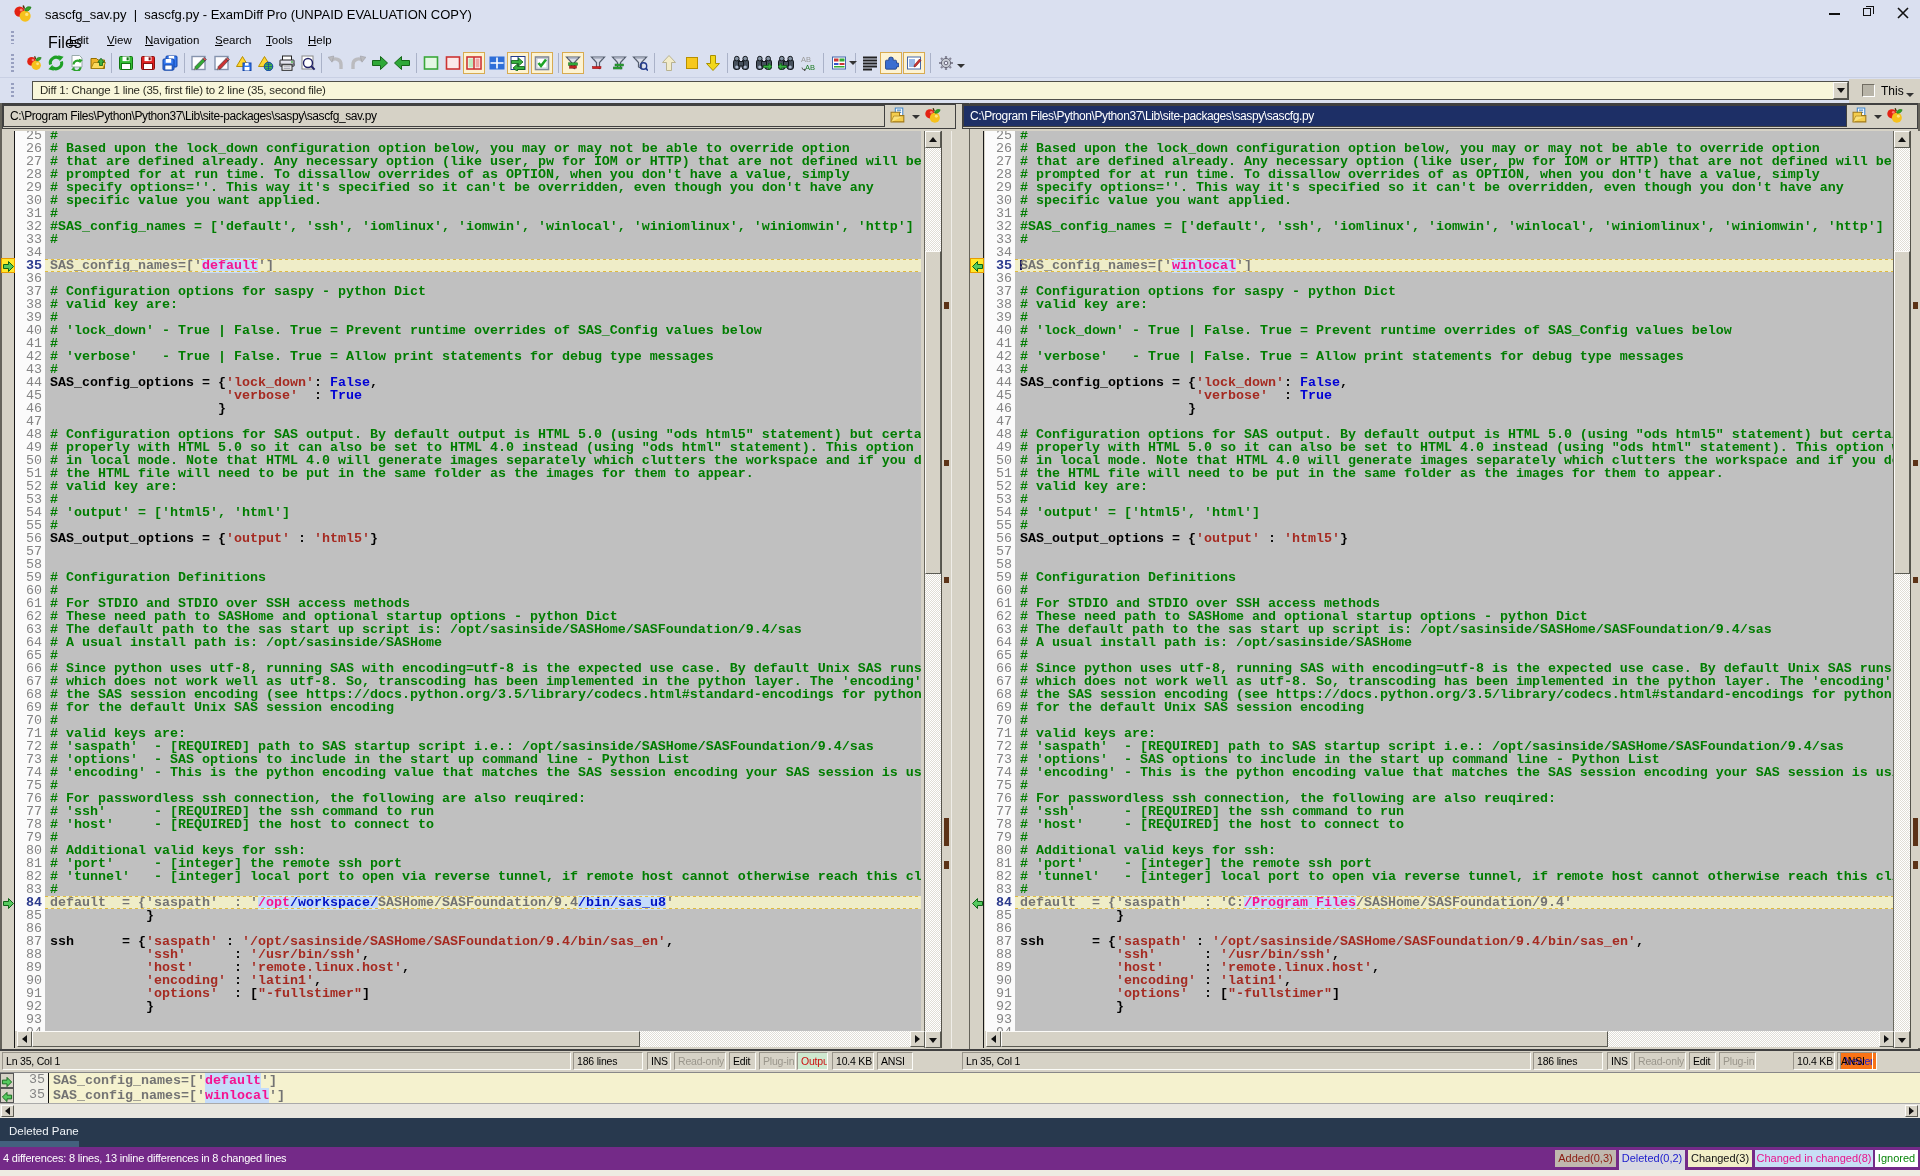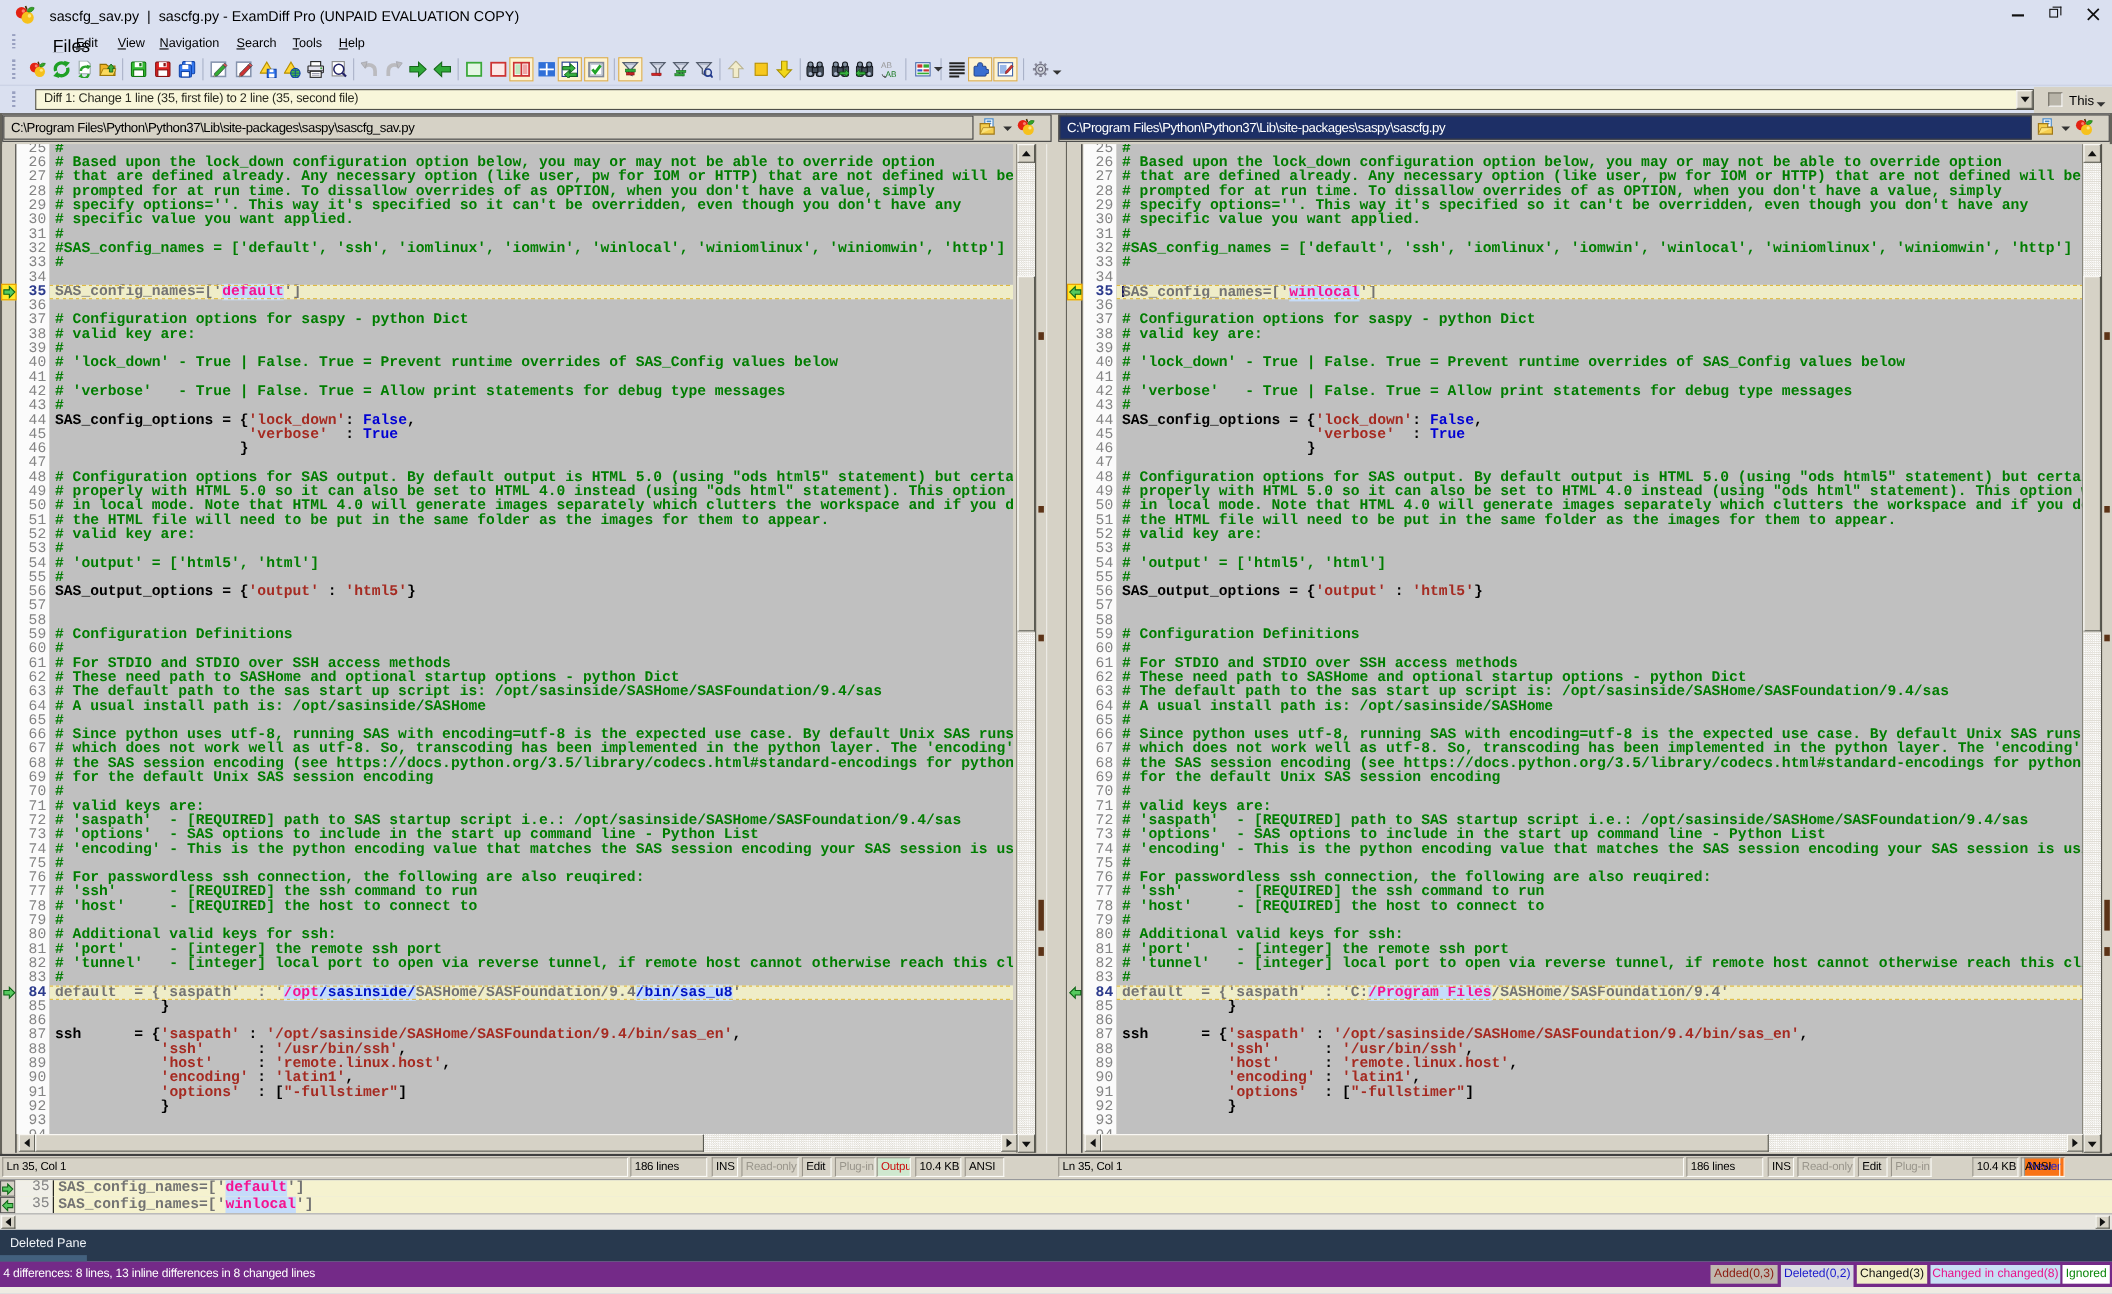--- a/index.html
+++ b/index.html
@@ -469,21 +469,21 @@
 <div class="ln"><span class="cm"># 'encoding' - This is the python encoding value that matches the SAS session encoding your SAS session is using</span></div>
 <div class="ln"><span class="cm">#</span></div>
 <div class="ln"><span class="cm"># For passwordless ssh connection, the following are also reuqired:</span></div>
 <div class="ln"><span class="cm"># 'ssh'      - [REQUIRED] the ssh command to run</span></div>
 <div class="ln"><span class="cm"># 'host'     - [REQUIRED] the host to connect to</span></div>
 <div class="ln"><span class="cm">#</span></div>
 <div class="ln"><span class="cm"># Additional valid keys for ssh:</span></div>
 <div class="ln"><span class="cm"># 'port'     - [integer] the remote ssh port</span></div>
 <div class="ln"><span class="cm"># 'tunnel'   - [integer] local port to open via reverse tunnel, if remote host cannot otherwise reach this client vi</span></div>
 <div class="ln"><span class="cm">#</span></div>
-<div class="ln hl"><span class="ch">default  = {'saspath'  : '</span><span class="ip">/opt</span><span class="ib">/sasinside/</span><span class="ch">SASHome/SASFoundation/9.4</span><span class="ib">/bin/sas_u8</span><span class="ch">'</span></div>
+<div class="ln hl"><span class="ch">default  = {'saspath'  : '</span><span class="ip">/opt</span><span class="ib">/workspace/</span><span class="ch">SASHome/SASFoundation/9.4</span><span class="ib">/bin/sas_u8</span><span class="ch">'</span></div>
 <div class="ln"><span class="bk">            }</span></div>
 <div class="ln">&nbsp;</div>
 <div class="ln"><span class="bk">ssh      = {</span><span class="st">'saspath'</span><span class="bk"> : </span><span class="st">'/opt/sasinside/SASHome/SASFoundation/9.4/bin/sas_en'</span><span class="bk">,</span></div>
 <div class="ln"><span class="bk">            </span><span class="st">'ssh'</span><span class="bk">      : </span><span class="st">'/usr/bin/ssh'</span><span class="bk">,</span></div>
 <div class="ln"><span class="bk">            </span><span class="st">'host'</span><span class="bk">     : </span><span class="st">'remote.linux.host'</span><span class="bk">,</span></div>
 <div class="ln"><span class="bk">            </span><span class="st">'encoding'</span><span class="bk"> : </span><span class="st">'latin1'</span><span class="bk">,</span></div>
 <div class="ln"><span class="bk">            </span><span class="st">'options'</span><span class="bk">  : [</span><span class="st">"-fullstimer"</span><span class="bk">]</span></div>
 <div class="ln"><span class="bk">            }</span></div>
 <div class="ln">&nbsp;</div>
 <div class="ln">&nbsp;</div>

